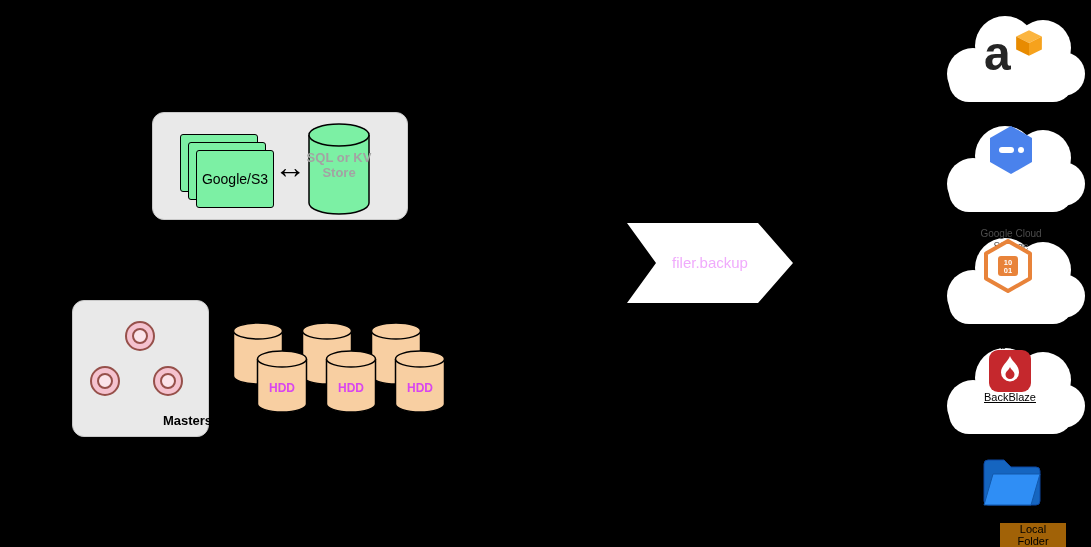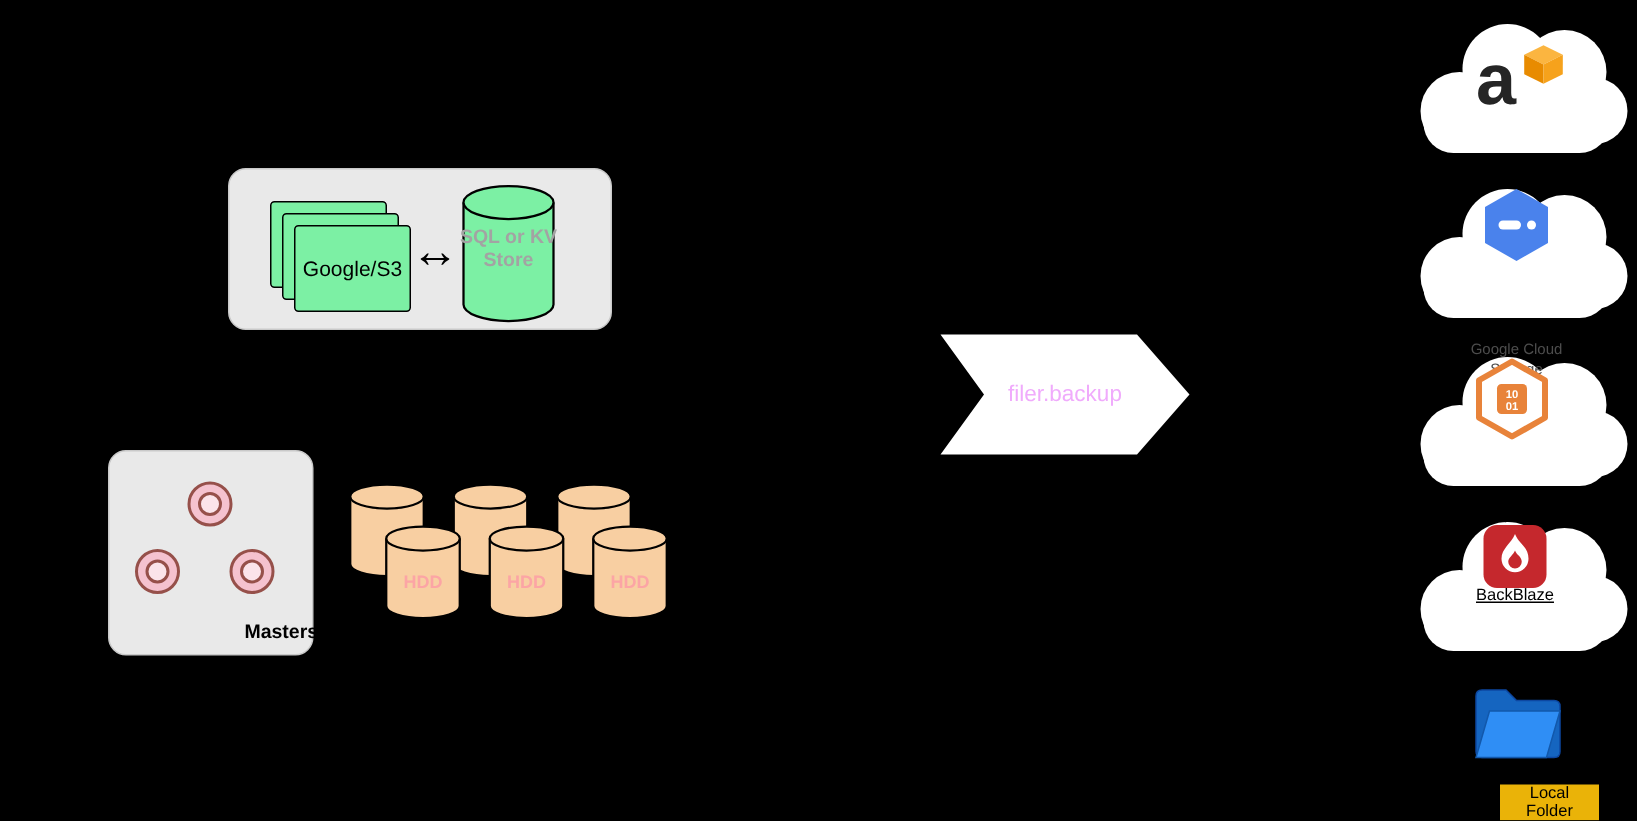--- a/index.html
+++ b/index.html
@@ -35,36 +35,36 @@
   .master-circle::after {
     content:""; width:12px; height:12px; border-radius:50%;
     background:#fbe4ea; border:2px solid #96504a;
   }
   .masters-label {
     position:absolute; left:72px; top:413px; width:137px;
     font-size:13px; font-weight:bold; text-align:center; color:#000;margin-left:47px;
   }
   .hdd-label {
     position:absolute; width:52px; font-size:12px; font-weight:bold;
-    text-align:center; color:#fca5a5;
+    text-align:center; color:#d946ef;
   }
   .backup-label {
     position:absolute; left:645px; top:254px; width:130px;
     font-size:15px; text-align:center; color:#f0abfc;
   }
   .gcs-label {
     position:absolute; left:954px; top:180px; width:114px;
     font-size:10px; font-weight:normal; color:#4d4d4d; text-align:center;
     white-space:pre-line; line-height:1.25;margin-top:48px;
   }
   .target-label {
     position:absolute; font-size:11px; color:#000; text-align:center;
   }
   .chip-wrap { position:absolute; left:956px; top:523px; width:110px; text-align:center; }
-  .chip { background:#eab308; color:#000; font-size:11px; padding:0 3px; display:inline-block;margin-left:44px; }
+  .chip { background:#a16207; color:#000; font-size:11px; padding:0 3px; display:inline-block;margin-left:44px; }
   .aws-icon { position:absolute; left:984px; top:26px; width:60px; height:56px; }
   .aws-a {
     position:absolute; left:0; top:2px; font-size:48px; font-weight:bold;
     color:#252525; line-height:52px;
   }
   .aws-cube { position:absolute; right:0; top:2px; }
 </style>
 </head>
 <body>
 

